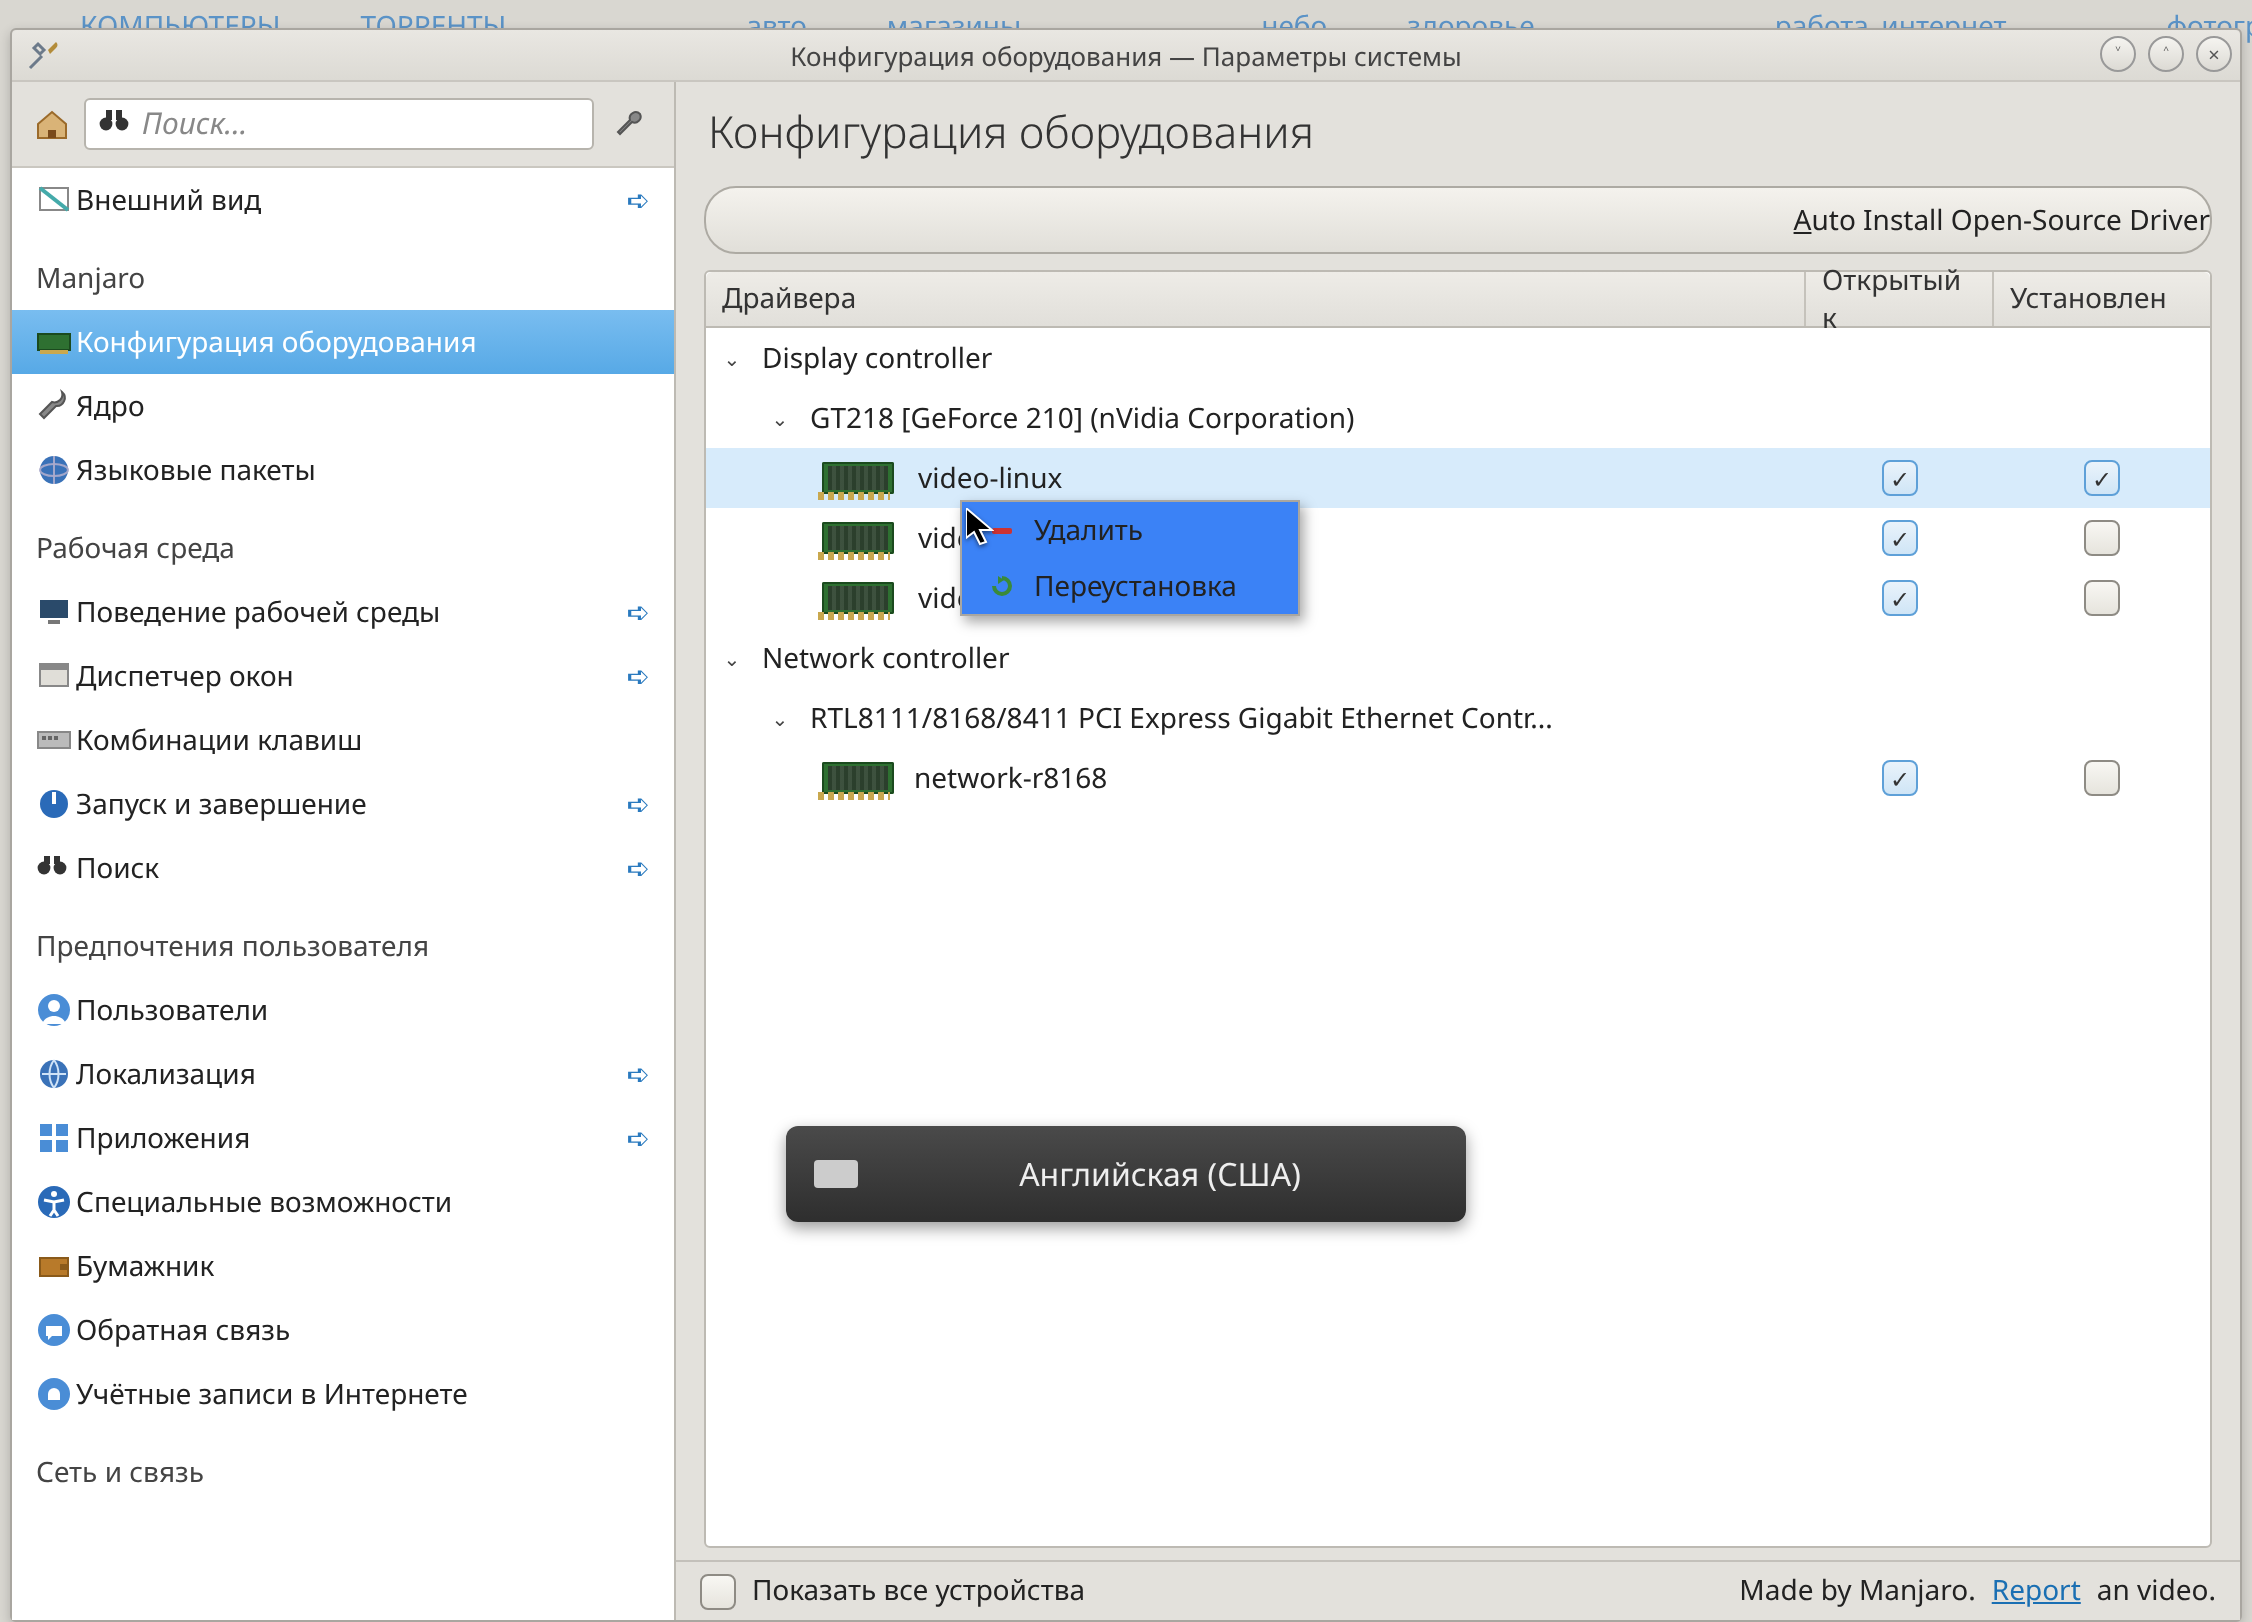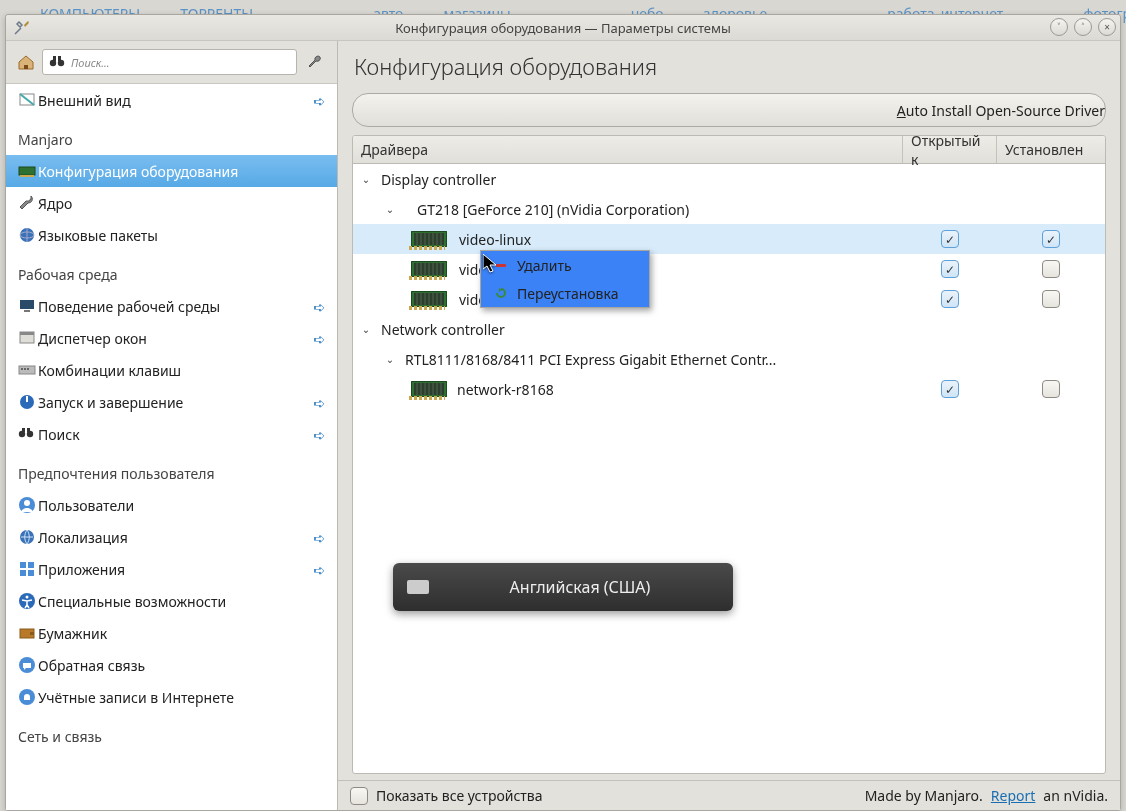--- a/index.html
+++ b/index.html
@@ -10,21 +10,21 @@
 .titlebar{height:26px;display:flex;align-items:center;justify-content:center;position:relative;background:linear-gradient(#e9e7e2,#dcdad4);border-bottom:1px solid #c9c6c0;border-radius:3px 3px 0 0}
 .titlebar .title{font-size:13px;color:#444}
 .title-icon{position:absolute;left:6px;top:2px;font-size:16px}
 .win-controls{position:absolute;right:4px;top:3px;display:flex;gap:6px}
 .win-btn{width:18px;height:18px;border:1px solid #999;border-radius:50%;background:linear-gradient(#f5f4f0,#dcdad4);display:flex;align-items:center;justify-content:center;font-size:10px;color:#555;cursor:pointer}
 .body{flex:1;display:flex;min-height:0}
 .sidebar{width:332px;background:#fff;display:flex;flex-direction:column;border-right:1px solid #bdbab3;position:relative}
 .side-top{display:flex;align-items:center;gap:6px;padding:8px 10px;background:#e3e1dc;border-bottom:1px solid #cac7c0}
 .home-icon{width:20px;height:20px;color:#8a5a2a;display:flex;align-items:center;justify-content:center}
 .search-field{flex:1;height:26px;border:1px solid #b7b4ad;border-radius:3px;background:#fff;display:flex;align-items:center;padding:0 6px;gap:6px}
-.search-field input{border:none;outline:none;flex:1;font-size:11px;font-style:italic;color:#888;background:transparent}
+.search-field input{border:none;outline:none;flex:1;font-size:15px;font-style:italic;color:#888;background:transparent}
 .search-field input::placeholder{color:#888;font-style:italic}
 .wrench-btn{width:24px;height:24px;display:flex;align-items:center;justify-content:center;color:#666}
 .side-scroll{flex:1;overflow-y:auto;overflow-x:hidden}
 .side-scroll::-webkit-scrollbar{width:12px}
 .side-scroll::-webkit-scrollbar-track{background:#eceae4}
 .side-scroll::-webkit-scrollbar-thumb{background:#bab7b0;border-radius:2px}
 .side-group-title{padding:14px 12px 6px;font-weight:normal;color:#444}
 .side-item{display:flex;align-items:center;height:32px;padding:0 10px;cursor:pointer;position:relative}
 .side-item.active{background:linear-gradient(#79bdf0,#57a9e6)}
 .side-item.active .label{color:#fff}
@@ -319,21 +319,21 @@
                 <span class="caret">⌄</span>
                 <span style="margin-left:4px">Display controller</span>
               </div>
               <div class="cell-open"></div>
               <div class="cell-inst"></div>
             </div>
             <div class="tree-row">
               <div class="cell-name">
                 <span class="indent-1"></span>
                 <span class="caret">⌄</span>
-                <span style="margin-left:16px">GT218 [GeForce 210] (nVidia Corporation)</span>
+                <span style="margin-left:4px">GT218 [GeForce 210] (nVidia Corporation)</span>
               </div>
               <div class="cell-open"></div>
               <div class="cell-inst"></div>
             </div>
             <div class="tree-row row-selected">
               <div class="cell-name">
                 <span class="indent-2"></span>
                 <span class="dev-icon"></span>
                 <span style="margin-left:6px">video-linux</span>
               </div>
@@ -401,21 +401,21 @@
               </div>
             </div>
           </div>
       </div>
       <div class="footer">
         <div class="chk"></div>
         <span>Показать все устройства</span>
         <span class="spacer"></span>
         <span>Made by Manjaro. </span>
         <span class="link">Report</span>
-        <span> an nVidia.</span>
+        <span> an video.</span>
       </div>
     </div>
   </div>
 </div>
 
 <div class="ctx-menu">
     <div class="ctx-item">
       <span class="mi">
         <svg width="14" height="14">
           <rect x="2" y="6" width="10" height="3" fill="#c33" rx="1"></rect>

